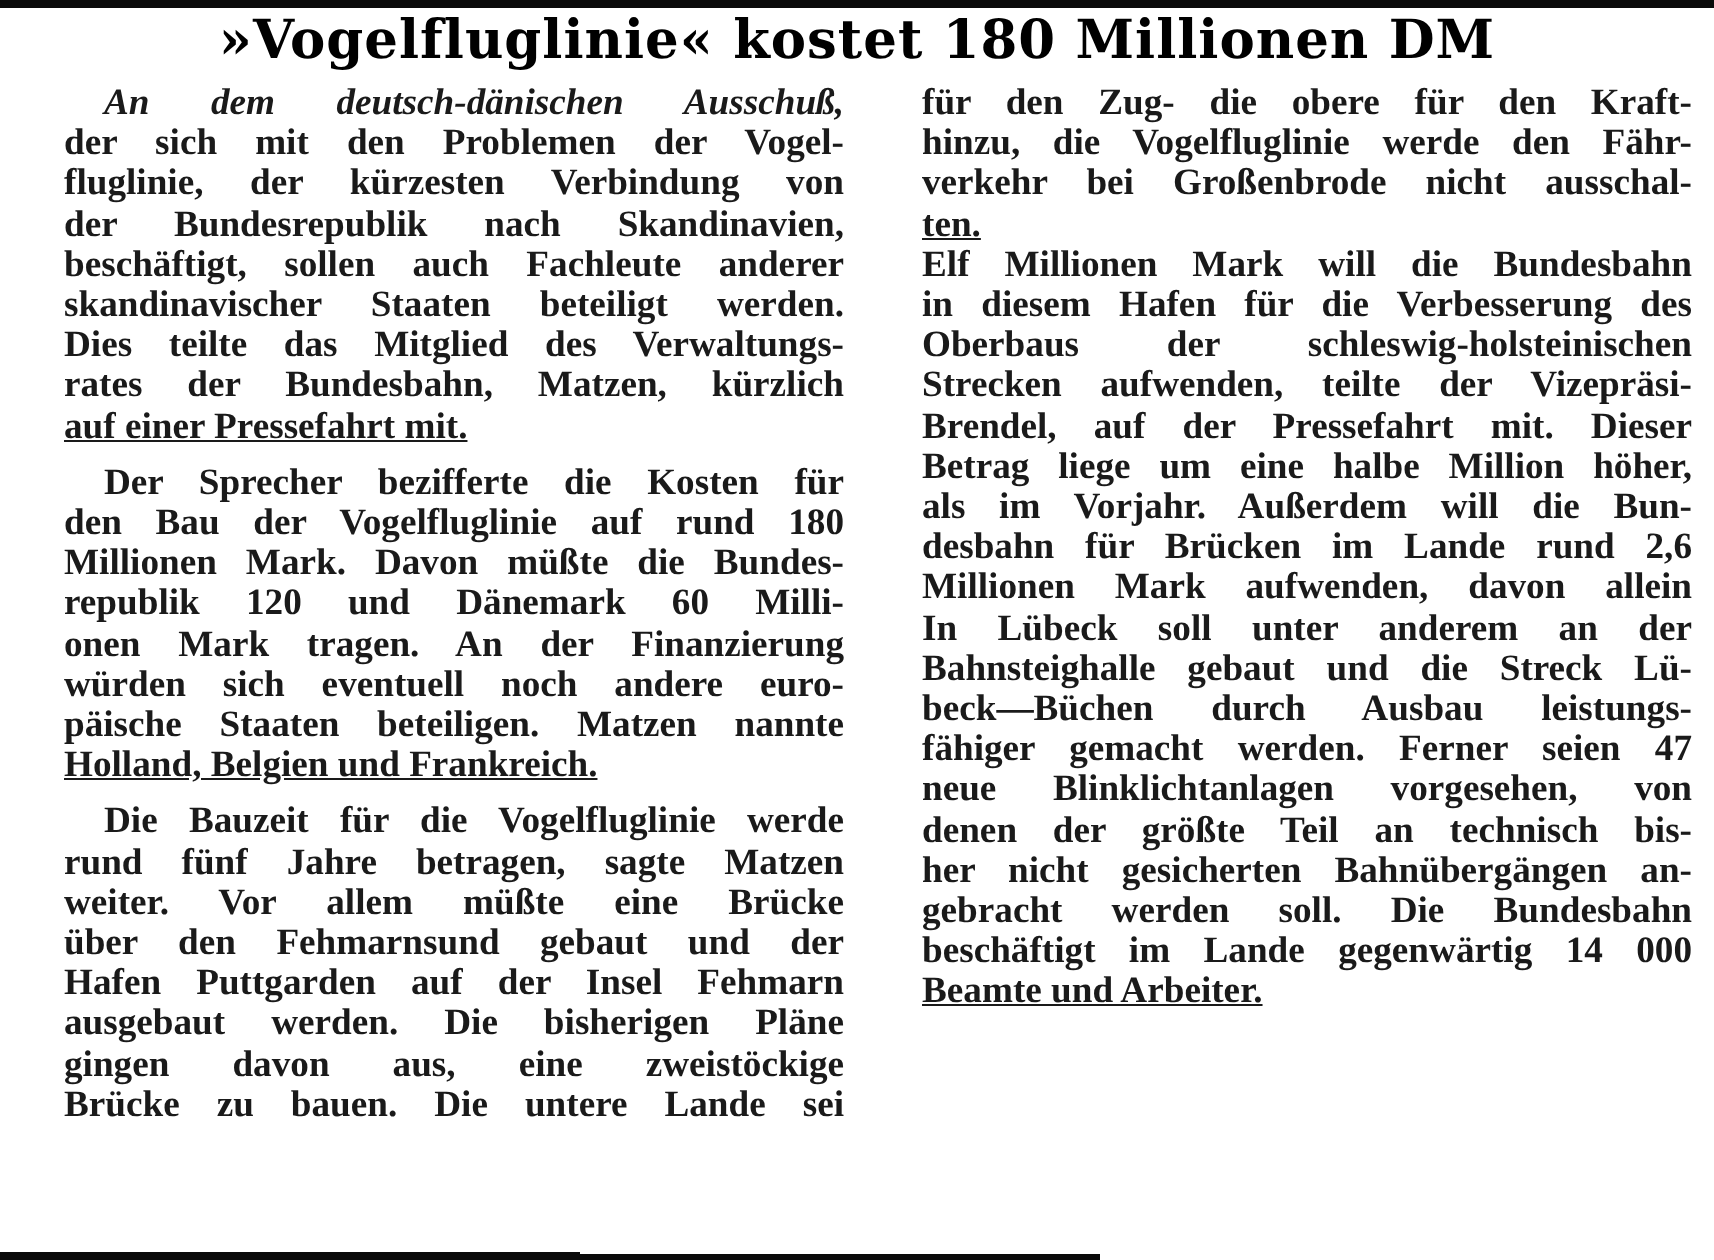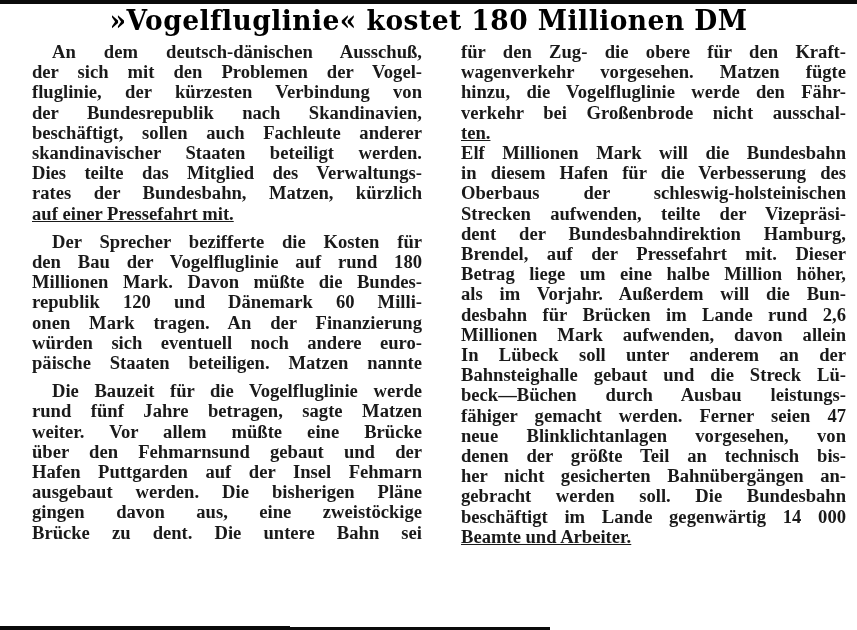--- a/index.html
+++ b/index.html
@@ -64,65 +64,64 @@
   </style>
 </head>
 <body>
 
 <div class="rule-top"></div>
 
 <div class="headline">»Vogelfluglinie« kostet 180 Millionen DM</div>
 
 <div class="col col-left">
   <div class="para" style="margin-bottom:8px;">
-    <span class="line" style="padding-left:20px;">An dem deutsch-dänischen Ausschuß,</span>
+    <span class="line" style="padding-left:20px;font-style:italic;">An dem deutsch-dänischen Ausschuß,</span>
     <span class="line">der sich mit den Problemen der Vogel-</span>
     <span class="line">fluglinie, der kürzesten Verbindung von</span>
     <span class="line">der Bundesrepublik nach Skandinavien,</span>
     <span class="line">beschäftigt, sollen auch Fachleute anderer</span>
     <span class="line">skandinavischer Staaten beteiligt werden.</span>
     <span class="line">Dies teilte das Mitglied des Verwaltungs-</span>
     <span class="line">rates der Bundesbahn, Matzen, kürzlich</span>
     <span class="line last">auf einer Pressefahrt mit.</span>
   </div>
   <div class="para" style="margin-bottom:8px;">
     <span class="line" style="padding-left:20px;">Der Sprecher bezifferte die Kosten für</span>
     <span class="line">den Bau der Vogelfluglinie auf rund 180</span>
     <span class="line">Millionen Mark. Davon müßte die Bundes-</span>
     <span class="line">republik 120 und Dänemark 60 Milli-</span>
     <span class="line">onen Mark tragen. An der Finanzierung</span>
     <span class="line">würden sich eventuell noch andere euro-</span>
     <span class="line">päische Staaten beteiligen. Matzen nannte</span>
+    <span class="line last">Holland, Belgien und Frankreich.</span>
   </div>
   <div class="para" style="margin-bottom:0;">
     <span class="line" style="padding-left:20px;">Die Bauzeit für die Vogelfluglinie werde</span>
     <span class="line">rund fünf Jahre betragen, sagte Matzen</span>
     <span class="line">weiter. Vor allem müßte eine Brücke</span>
     <span class="line">über den Fehmarnsund gebaut und der</span>
     <span class="line">Hafen Puttgarden auf der Insel Fehmarn</span>
     <span class="line">ausgebaut werden. Die bisherigen Pläne</span>
     <span class="line">gingen davon aus, eine zweistöckige</span>
-    <span class="line">Brücke zu dent. Die untere Bahn sei</span>
+    <span class="line">Brücke zu bauen. Die untere Lande sei</span>
   </div>
 </div>
 
 <div class="col col-right">
   <div class="para" style="margin-bottom:0;">
     <span class="line">für den Zug- die obere für den Kraft-</span>
-    <span class="line">wagenverkehr vorgesehen. Matzen fügte</span>
     <span class="line">hinzu, die Vogelfluglinie werde den Fähr-</span>
     <span class="line">verkehr bei Großenbrode nicht ausschal-</span>
     <span class="line last">ten.</span>
   </div>
   <div class="para" style="margin-bottom:0;">
     <span class="line">Elf Millionen Mark will die Bundesbahn</span>
     <span class="line">in diesem Hafen für die Verbesserung des</span>
     <span class="line">Oberbaus der schleswig-holsteinischen</span>
     <span class="line">Strecken aufwenden, teilte der Vizepräsi-</span>
-    <span class="line">dent der Bundesbahndirektion Hamburg,</span>
     <span class="line">Brendel, auf der Pressefahrt mit. Dieser</span>
     <span class="line">Betrag liege um eine halbe Million höher,</span>
     <span class="line">als im Vorjahr. Außerdem will die Bun-</span>
     <span class="line">desbahn für Brücken im Lande rund 2,6</span>
     <span class="line">Millionen Mark aufwenden, davon allein</span>
     <span class="line">In Lübeck soll unter anderem an der</span>
     <span class="line">Bahnsteighalle gebaut und die Streck Lü-</span>
     <span class="line">beck—Büchen durch Ausbau leistungs-</span>
     <span class="line">fähiger gemacht werden. Ferner seien 47</span>
     <span class="line">neue Blinklichtanlagen vorgesehen, von</span>

